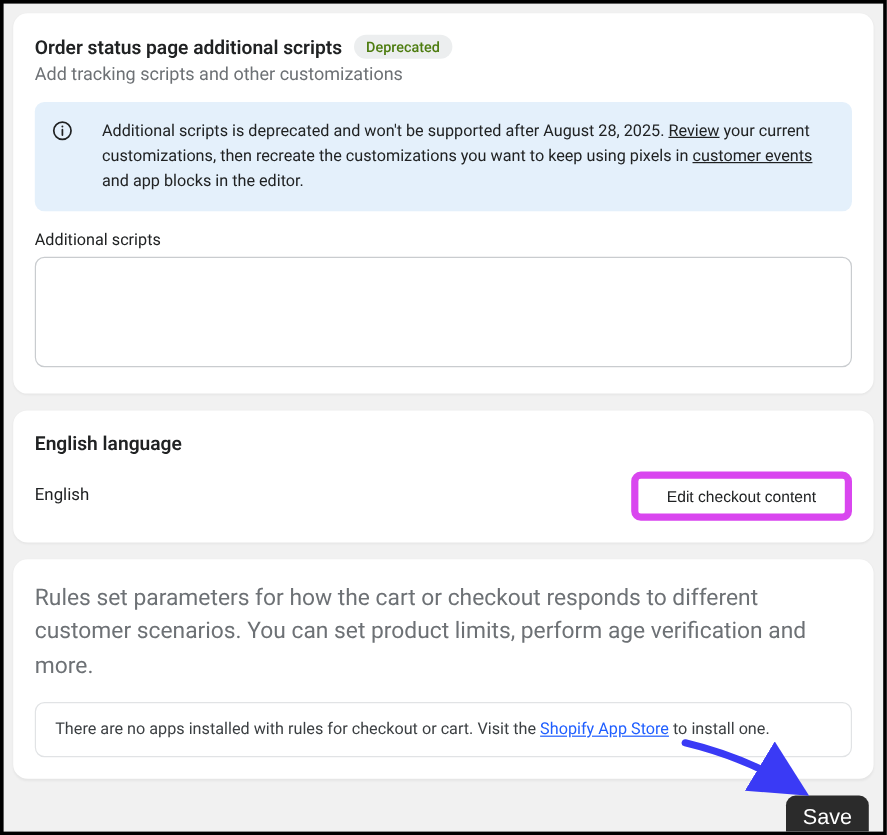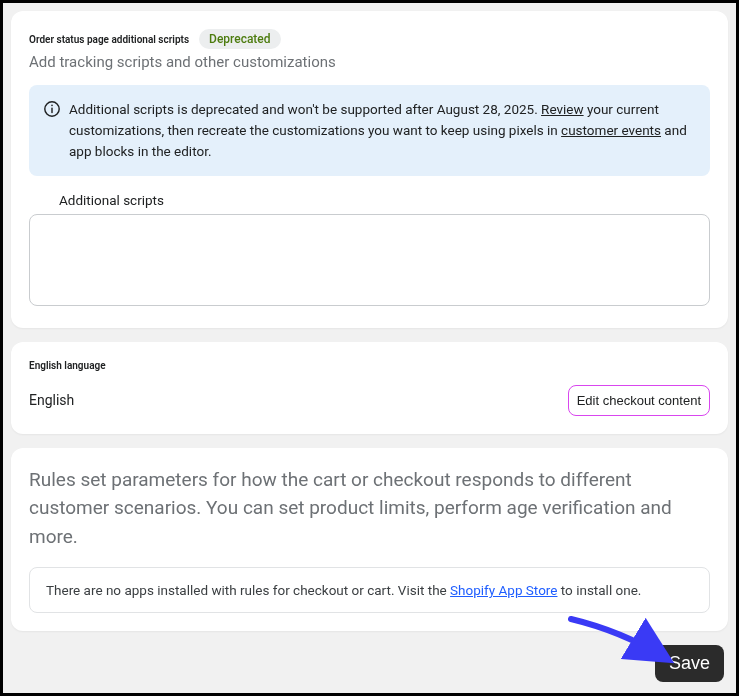--- a/index.html
+++ b/index.html
@@ -22,21 +22,21 @@
     }
 
     .section-header {
       display: flex;
       align-items: center;
       gap: 10px;
       margin-bottom: 4px;
     }
 
     .section-title {
-      font-size: 10px;
+      font-size: 16px;
       font-weight: 600;
       color: #202223;
     }
 
     .badge {
       display: inline-block;
       background: #eceeef;
       color: #4d7c0f;
       font-size: 12px;
       font-weight: 500;
@@ -48,21 +48,21 @@
       font-size: 15px;
       color: #6d7175;
       margin-bottom: 14px;
     }
 
     .banner {
       background: #e4f0fb;
       border-radius: 8px;
       padding: 14px 16px 14px 14px;
       display: flex;
-      gap: 8px;
+      gap: 24px;
       align-items: flex-start;
       margin-bottom: 16px;
     }
 
     .banner-icon {
       flex: 0 0 auto;
       width: 18px;
       height: 18px;
       margin-top: 1px;
     }
@@ -76,21 +76,20 @@
     .banner-text a {
       color: #202223;
       text-decoration: underline;
     }
 
     .field-label {
       font-size: 13.5px;
       color: #202223;
       margin-bottom: 6px;
       display: block;
-      margin-left: 30px;
     }
 
     textarea.additional-scripts {
       width: 100%;
       height: 92px;
       border: 1px solid #c9cccf;
       border-radius: 8px;
       padding: 10px;
       font-family: inherit;
       font-size: 13px;
@@ -104,23 +103,23 @@
       margin-top: 14px;
     }
 
     .lang-value {
       font-size: 14px;
       color: #202223;
     }
 
     .btn-secondary {
       background: #fff;
-      border: 1px solid #d946ef;
-      border-radius: 8px;
-      padding: 7px 8px;
+      border: 6px solid #d946ef;
+      border-radius: 8px;
+      padding: 7px 24px;
       font-size: 13px;
       font-weight: 500;
       cursor: pointer;
       color: #202223;
     }
 
     .rules-title-row {
       display: flex;
       align-items: center;
       gap: 8px;

